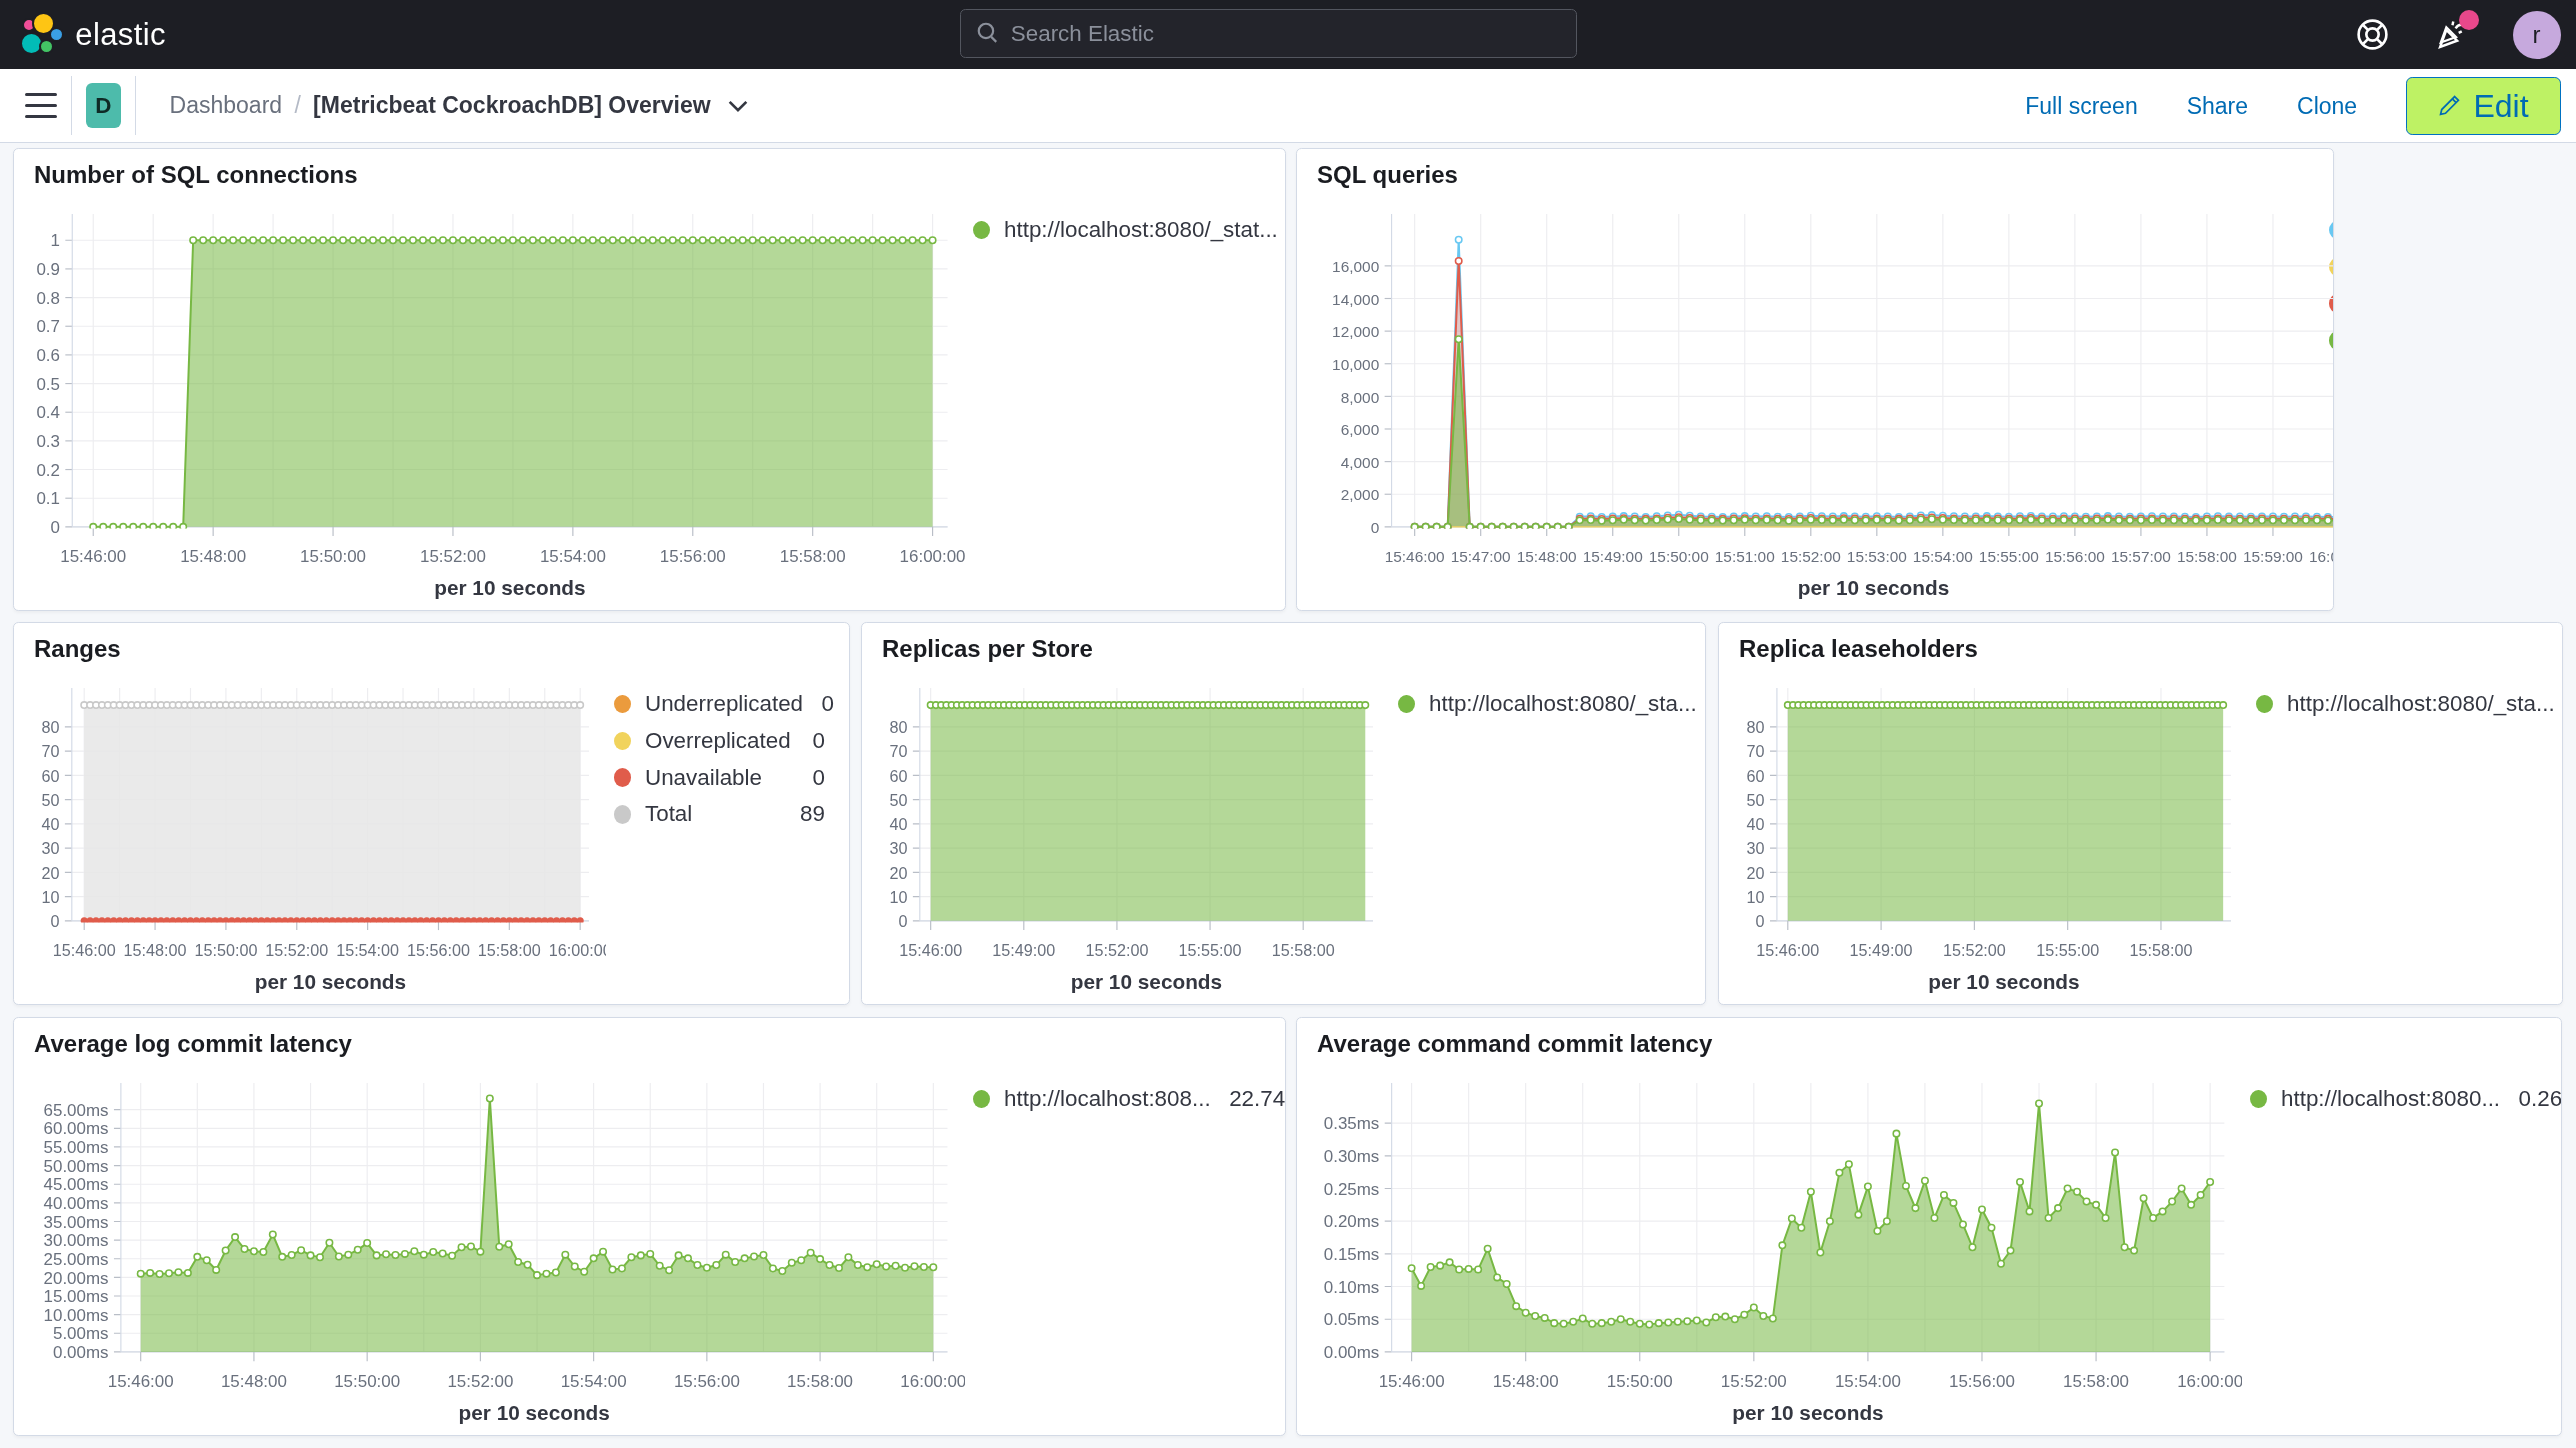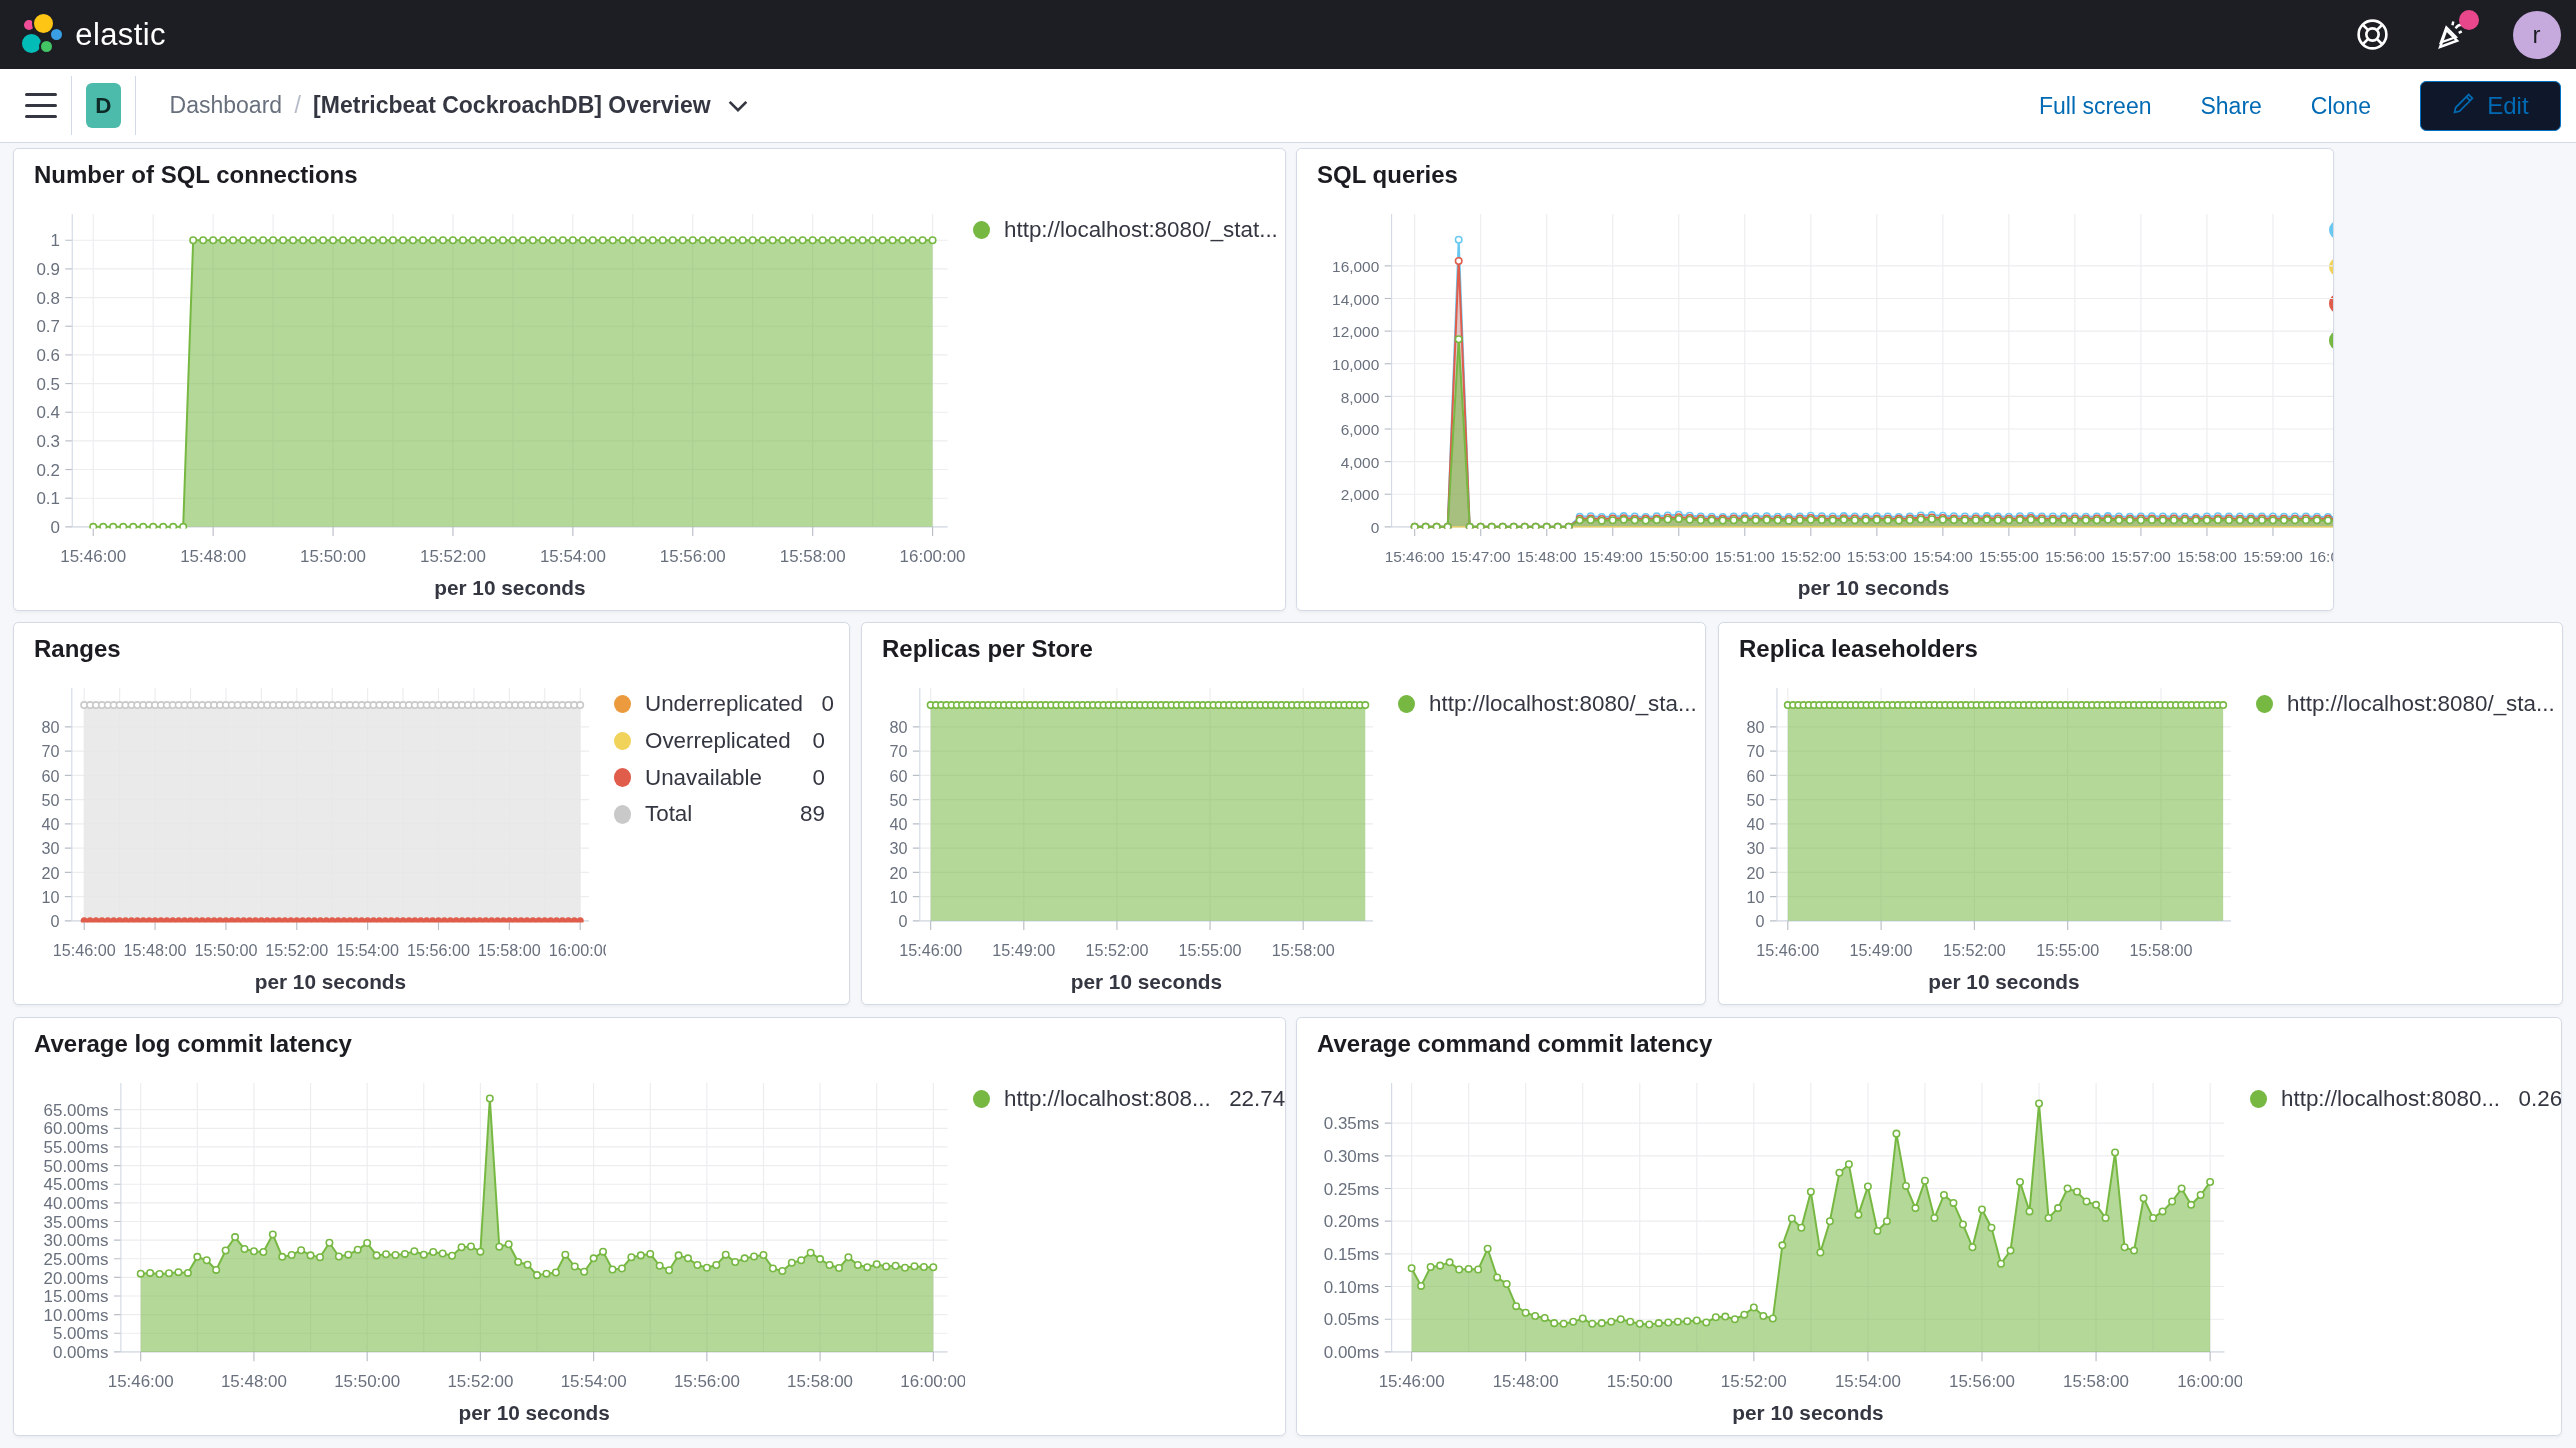--- a/index.html
+++ b/index.html
@@ -41,22 +41,22 @@
     font-weight:700; color:#0f2a26; }
   .crumbs { display:flex; align-items:center; gap:12.3px; margin-left:20px; font-size:23px; }
   .crumb-parent { color:#69707d; }
   .crumb-sep { color:#b4bac6; }
   .crumb-current { color:#343741; font-weight:600; }
   .chev { margin-left:4.6px; color:#343741; }
   .bar-actions { position:absolute; right:15.4px; top:0; height:74px; display:flex;
     align-items:center; gap:49px; }
   .bar-link { color:#006bb4; font-size:23px; cursor:pointer; white-space:nowrap; }
   .edit-btn { display:flex; align-items:center; gap:12.3px; color:#006bb4;
-    border:1.5px solid #0071c2; border-radius:6.2px; background:#0f172a;
-    padding:9.3px 31px; font-size:24px; font-weight:500; cursor:pointer; }
+    border:1.5px solid #0071c2; border-radius:6.2px; background:#bef264;
+    padding:9.3px 31px; font-size:32px; font-weight:500; cursor:pointer; }
 
   
   .panel { position:absolute; background:#fff; border:0.8px solid #d3dae6;
     border-radius:5.4px; box-shadow:0 1.5px 3.1px rgba(0,0,0,0.04); overflow:hidden; }
   .panel-title { position:absolute; left:20px; top:12.3px; font-size:24px;
     font-weight:700; color:#1a1c21; }
   .legend { position:absolute; display:flex; flex-direction:column; gap:10.8px; }
   .legend-item { display:flex; align-items:center; font-size:22.4px; color:#343741;
     height:26px; cursor:pointer; }
   .legend-dot { width:17px; height:18.5px; border-radius:50%; margin-right:14px;
@@ -79,20 +79,29 @@
 <div class="topnav">
   <div class="logo-wrap">
     <span class="logo-mark">
       <i style="left:1.5px;top:4.6px;width:14px;height:14px;background:#f04e98"></i>
       <i style="left:12.3px;top:-1.5px;width:23px;height:23px;background:#fec514"></i>
       <i style="left:29px;top:14px;width:15.4px;height:15.4px;background:#3a9fe5"></i>
       <i style="left:0;top:18.5px;width:23px;height:23px;background:#02bcb7"></i>
       <i style="left:18.5px;top:26px;width:15.4px;height:15.4px;background:#43c465"></i>
     </span>
     <span class="logo-text">elastic</span>
+  </div>
+  <div class="searchbox">
+    <span>
+      <svg width="25" height="25" viewBox="0 0 16 16" fill="none" stroke="#8b909b" stroke-width="1.4">
+        <circle cx="7" cy="7" r="4.6"></circle>
+          <path d="M10.4 10.8 L13.6 14"></path>
+      </svg>
+    </span>
+    <input type="text" placeholder="Search Elastic" style="">
   </div>
   <div class="nav-right">
     <span class="nav-icon">
       <svg width="37" height="37" viewBox="0 0 24 24" fill="none" stroke="#fff" stroke-width="1.7">
         <circle cx="12" cy="12" r="9"></circle>
           <circle cx="12" cy="12" r="4"></circle>
         <path d="M6 6l3.2 3.2M18 6l-3.2 3.2M6 18l3.2-3.2M18 18l-3.2-3.2"></path>
       </svg>
     </span>
     <span class="nav-icon">

